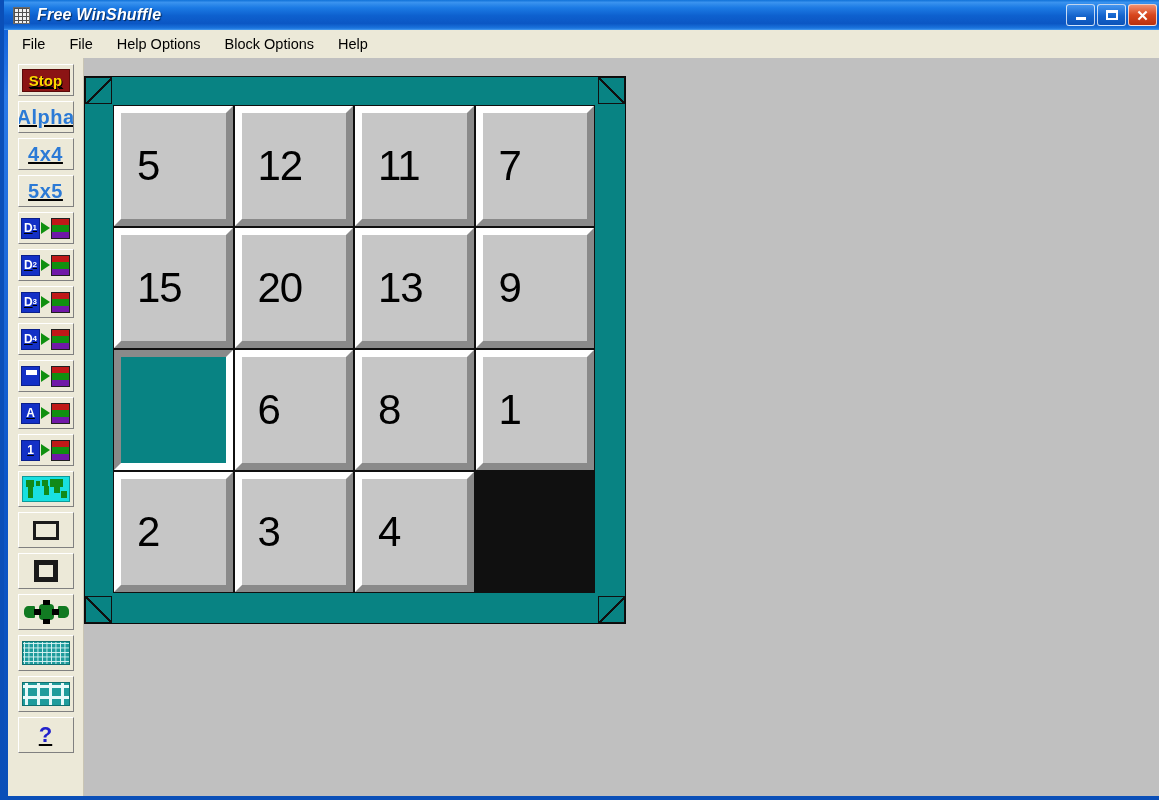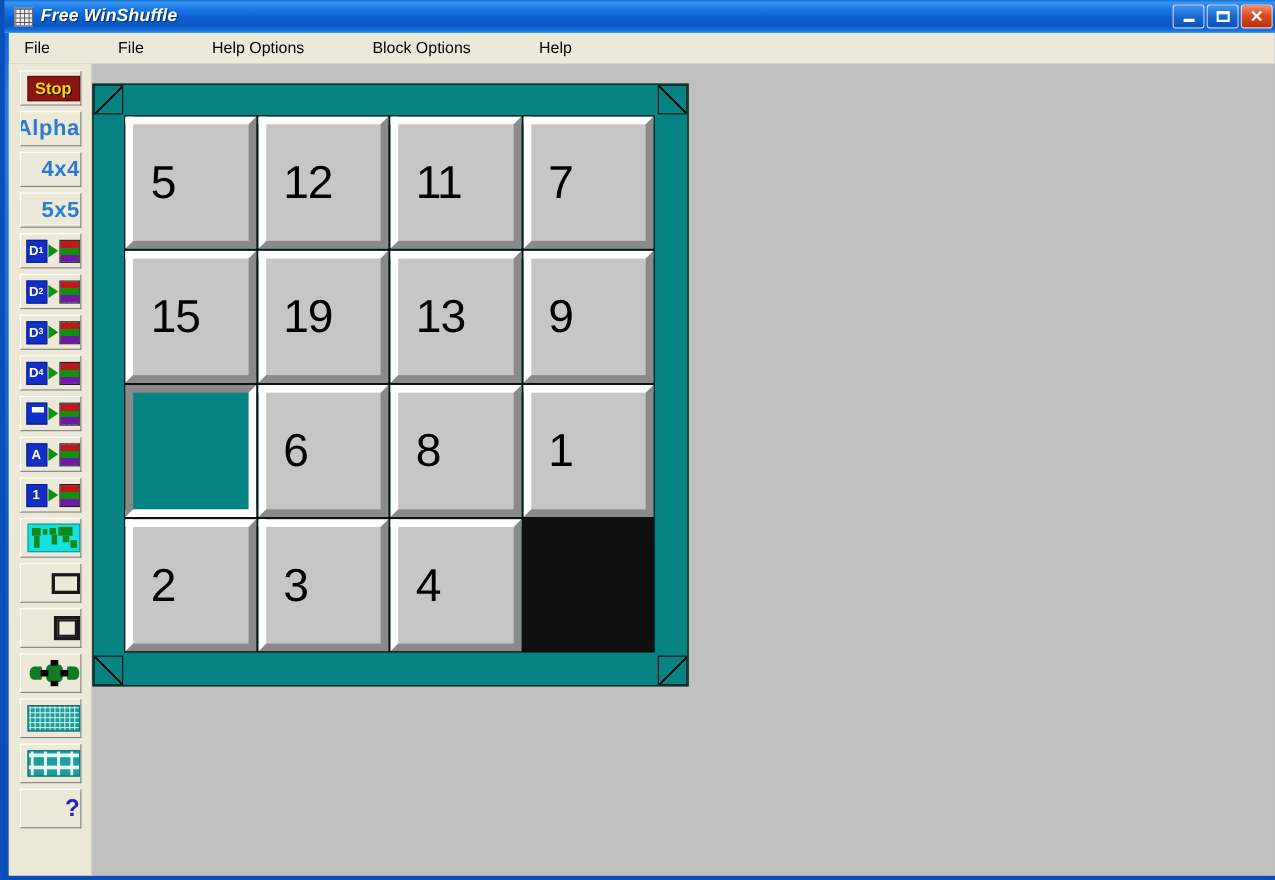--- a/index.html
+++ b/index.html
@@ -58,21 +58,21 @@
   .wbtn.red{background:linear-gradient(to bottom,#f09070,#d8461e 50%,#b8300d);}
   .wbtn .gl-min{width:10px;height:3px;background:#fff;margin-top:7px;}
   .wbtn .gl-max{width:12px;height:10px;border:2px solid #fff;box-sizing:border-box;border-top-width:3px;}
   .wbtn .gl-close{color:#fff;font-size:15px;font-weight:bold;line-height:1;font-family:"Liberation Sans",sans-serif;}
 
   
   #menubar{
     position:absolute;left:4px;top:30px;width:1151px;height:28px;
     background:#ece9d8;
     border-bottom:1px solid #aca899;
-    display:flex;align-items:center;gap:38px;
+    display:flex;align-items:center;
   }
   .menu-item{
     font-size:14.5px;color:#000;padding:3px 10px;margin-left:4px;
     font-family:"Liberation Sans", sans-serif;cursor:default;white-space:nowrap;
   }
 
   
   #client{
     position:absolute;left:4px;top:58px;width:1151px;height:738px;
     background:#c0c0c0;
@@ -87,23 +87,24 @@
     flex:0 0 76px;
   }
   .tbtn{
     width:56px;height:32px;margin:0 auto 5px auto;
     background:#ece9d8;
     border-top:1px solid #ffffff;
     border-left:1px solid #ffffff;
     border-right:1px solid #808080;
     border-bottom:1px solid #808080;
     box-sizing:border-box;
-    display:flex;align-items:center;justify-content:flex-end;
+    display:flex;align-items:center;justify-content:center;
     position:relative;overflow:hidden;
     cursor:default;
+    text-decoration:underline;
   }
   .tbtn.tall{height:36px;}
 
   .lbl-stop{
     width:48px;height:23px;background:#8b1414;
     color:#ffd800;font-weight:bold;font-size:15px;
     display:flex;align-items:center;justify-content:center;
     border:1px solid #5a0a0a;box-sizing:border-box;
     font-family:"Liberation Sans",sans-serif;
     text-shadow:1px 1px 0 #000;
@@ -430,21 +431,21 @@
                 <span>7</span>
               </div>
             </div>
             <div class="cell">
               <div class="tile">
                 <span>15</span>
               </div>
             </div>
             <div class="cell">
               <div class="tile">
-                <span>19</span>
+                <span>20</span>
               </div>
             </div>
             <div class="cell">
               <div class="tile">
                 <span>13</span>
               </div>
             </div>
             <div class="cell">
               <div class="tile">
                 <span>9</span>

